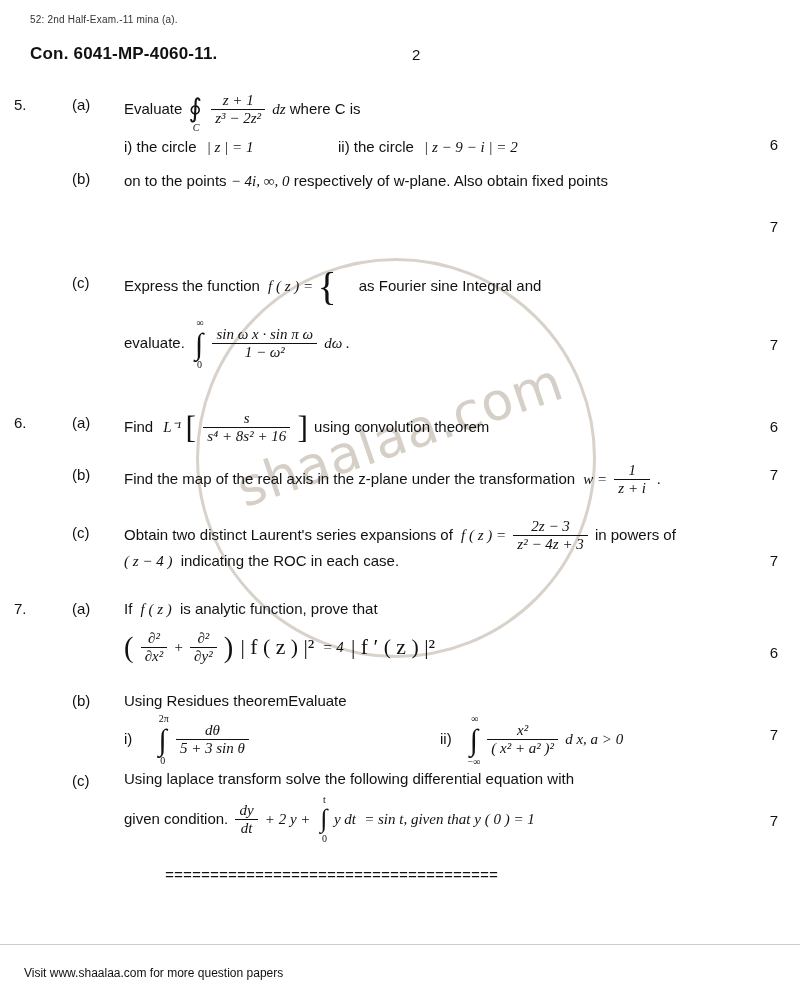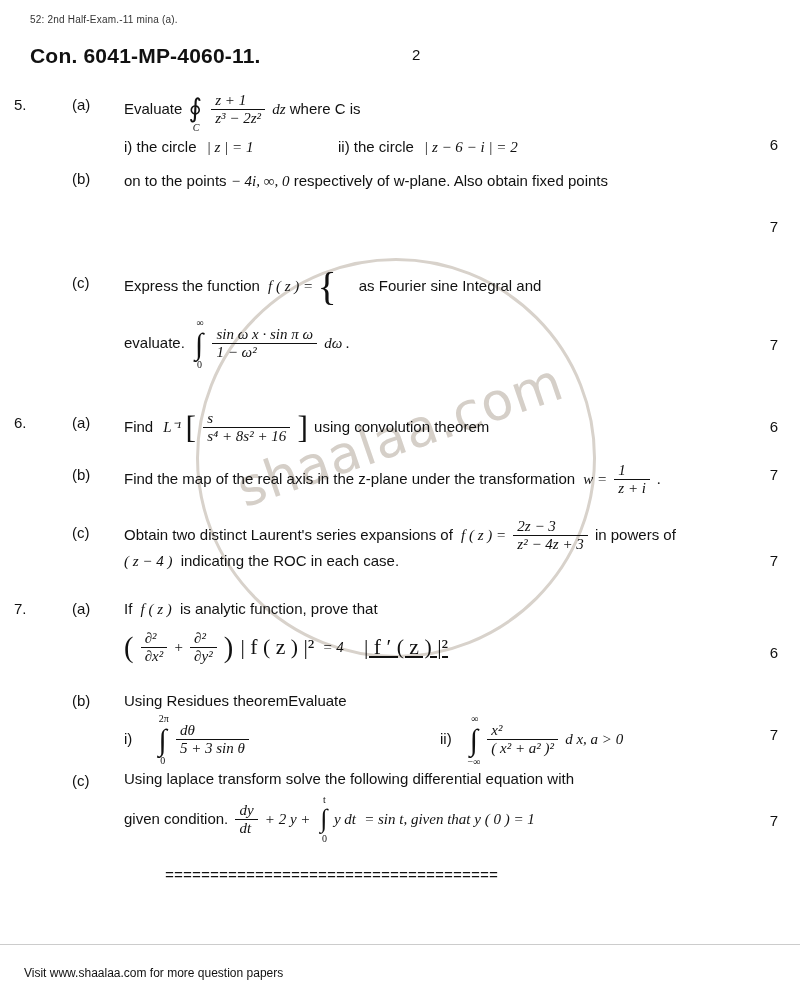--- a/index.html
+++ b/index.html
@@ -47,21 +47,21 @@
   .hdr-small {
     position: absolute;
     left: 30px; top: 14px;
     font-size: 10px;
     color: #333;
     letter-spacing: .2px;
   }
   .hdr-main {
     position: absolute;
     left: 30px; top: 44px;
-    font-size: 21px;
+    font-size: 17px;
     font-weight: bold;
     color: #111;
     letter-spacing: .2px;
   }
   .hdr-page {
     position: absolute;
     left: 412px; top: 46px;
     font-size: 15px;
     color: #111;
   }
@@ -89,20 +89,21 @@
     font-size: 15px;
     color: #111;
   }
 
   
   .m { font-family: "Liberation Serif", serif; font-style: italic; }
   .mu { font-family: "Liberation Serif", serif; font-style: normal; }
   .frac {
     display: inline-block;
     vertical-align: middle;
+    text-align: center;
     font-family: "Liberation Serif", serif;
     font-style: italic;
     line-height: 1.15;
     margin: 0 3px;
   }
   .frac > .num { display: block; padding: 0 4px; border-bottom: 1px solid #111; }
   .frac > .den { display: block; padding: 0 4px; }
 
   .intg {
     display: inline-block;
@@ -195,21 +196,21 @@
     </span>
     <span class="m">dz</span>
     <span>where C is</span>
   </div>
   <div class="qbody" style="left:124px; top:136px;">
     <span>i) the circle</span>
     <span class="m" style="margin-left:6px;">| z | = 1</span>
   </div>
   <div class="qbody" style="left:338px; top:136px;">
     <span>ii)  the circle</span>
-    <span class="m" style="margin-left:6px;">| z − 6 − i | = 2</span>
+    <span class="m" style="margin-left:6px;">| z − 9 − i | = 2</span>
   </div>
   <div class="marks" style="top:136px;">6</div>
 
   <div class="qlet" style="left:72px; top:170px;">(b)</div>
   <div class="qbody" style="left:124px; top:170px; width:600px;">
     <div>
       <span>on to the points</span>
       <span class="m">− 4i, ∞, 0</span>
       <span>respectively of w-plane. Also obtain fixed points</span>
     </div>
@@ -295,21 +296,21 @@
       <span class="den">∂x²</span>
     </span>
     <span class="mu">+</span>
     <span class="frac">
       <span class="num">∂²</span>
       <span class="den">∂y²</span>
     </span>
     <span class="bigparen">)</span>
     <span class="m bigabs" style="margin-left:3px;">| f ( z ) |²</span>
     <span class="m" style="margin-left:4px;">= 4</span>
-    <span class="m bigabs" style="margin-left:16px;text-decoration:underline;">| f ′ ( z ) |²</span>
+    <span class="m bigabs" style="margin-left:3px;">| f ′ ( z ) |²</span>
   </div>
   <div class="marks" style="top:644px;">6</div>
 
   <div class="qlet" style="left:72px; top:692px;">(b)</div>
   <div class="qbody" style="left:124px; top:690px; width:560px;">Using Residues theoremEvaluate</div>
 
   <div class="qbody" style="left:124px; top:722px;">
     <span>i)</span>
     <span class="intg" style="margin-left:22px;">∫<span class="lim-top">2π</span><span class="lim-bot">0</span></span>
     <span class="frac">

